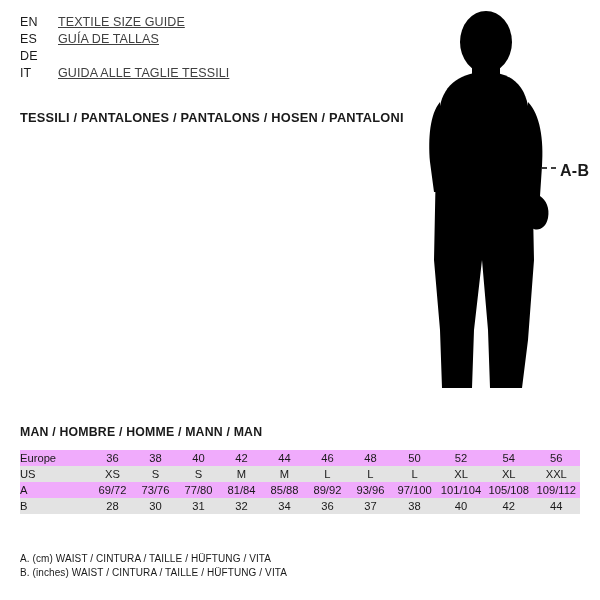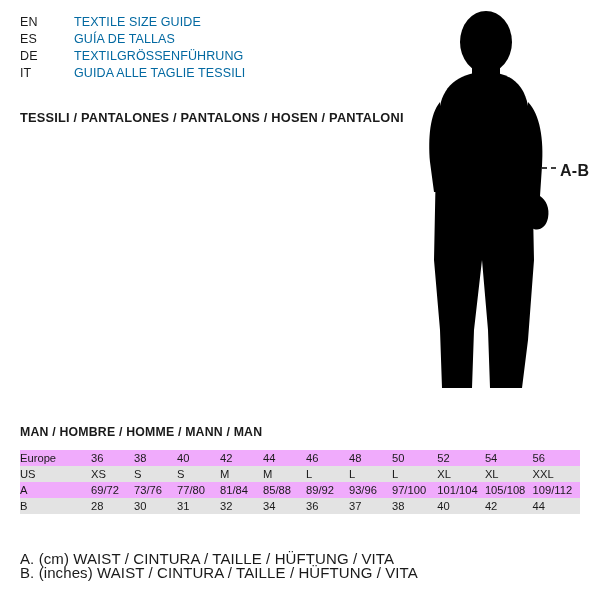--- a/index.html
+++ b/index.html
@@ -28,30 +28,30 @@
     top: 14px;
     width: 360px;
   }
   .lang-row {
     display: flex;
     align-items: baseline;
     height: 17px;
     line-height: 17px;
     font-size: 12.5px;
     letter-spacing: 0.1px;
-    gap: 16px;
   }
   .lang-code {
     width: 38px;
     flex: 0 0 38px;
     color: #1a1a1a;
   }
   .lang-text {
     flex: 1 1 auto;
-    color: #0369a1;
+    color: #404040;
+    text-decoration: underline;
   }
 
   .section-title {
     position: absolute;
     left: 20px;
     top: 110px;
     font-size: 12.8px;
     font-weight: bold;
     letter-spacing: 0.2px;
   }
@@ -105,31 +105,32 @@
   tr.row-plain td {
     background: #f0abfc;
   }
   td.label-cell {
     width: 92px;
     padding-left: 2px;
   }
   td.val {
     width: 52px;
     padding-left: 1px;
+    text-align: center;
   }
   .hdr-row td {
     font-weight: normal;
   }
 
   
   .footnotes {
     position: absolute;
     left: 20px;
     top: 552px;
-    font-size: 15px;
+    font-size: 10px;
     line-height: 14px;
   }
   .footnotes div {
     letter-spacing: 0.1px;
   }
 </style>
 </head>
 <body>
 
 <div class="page">
@@ -138,21 +139,20 @@
     <div class="lang-row">
       <span class="lang-code">EN</span>
       <span class="lang-text">TEXTILE SIZE GUIDE</span>
     </div>
     <div class="lang-row">
       <span class="lang-code">ES</span>
       <span class="lang-text">GUÍA DE TALLAS</span>
     </div>
     <div class="lang-row">
       <span class="lang-code">DE</span>
-      <span class="lang-text">TEXTILGRÖSSENFÜHRUNG</span>
     </div>
     <div class="lang-row">
       <span class="lang-code">IT</span>
       <span class="lang-text">GUIDA ALLE TAGLIE TESSILI</span>
     </div>
   </div>
 
   <div class="section-title">TESSILI / PANTALONES / PANTALONS / HOSEN / PANTALONI</div>
 
   <div class="figure-wrap">

